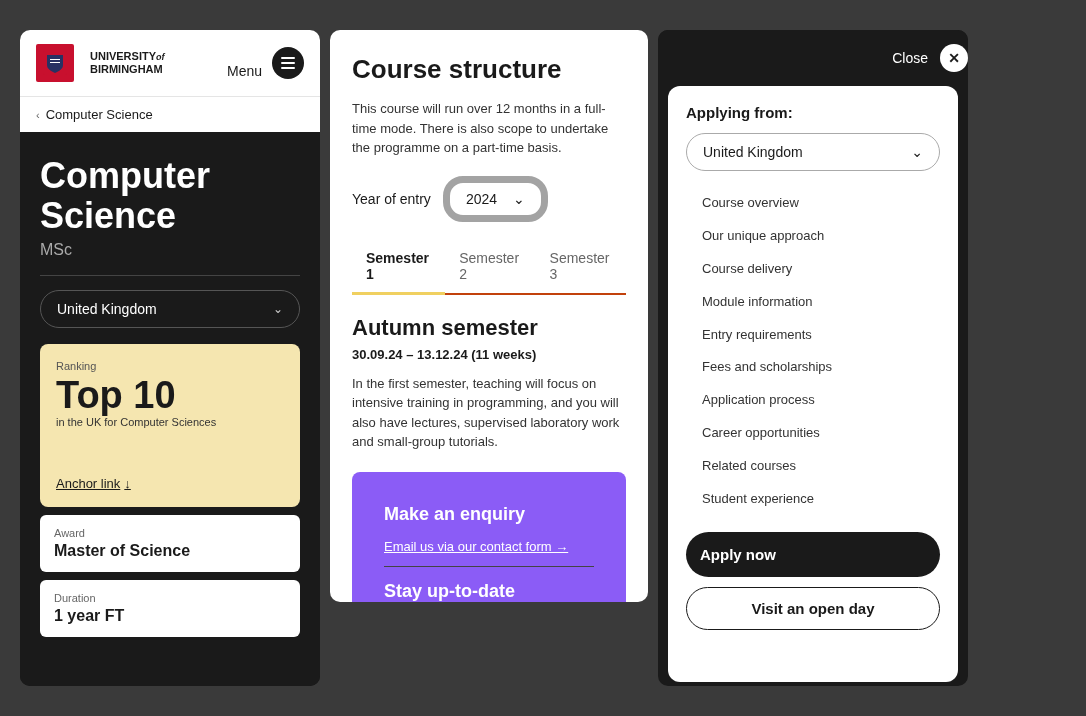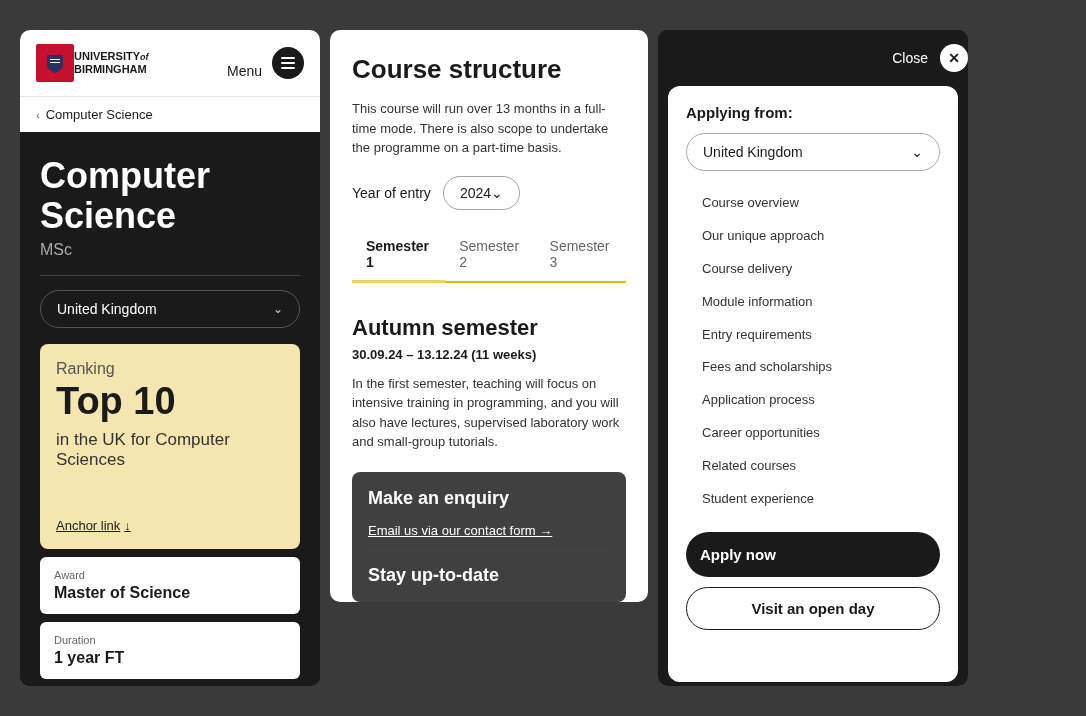--- a/index.html
+++ b/index.html
@@ -40,21 +40,21 @@
       background: #ffffff;
       padding: 14px 16px;
       display: flex;
       align-items: center;
       justify-content: space-between;
     }
 
     .university-logo {
       display: flex;
       align-items: center;
-      gap: 0;
+      gap: 16px;
     }
 
     .logo-shield {
       width: 38px;
       height: 38px;
       background: #c8102e;
       border-radius: 2px;
       display: flex;
       align-items: center;
       justify-content: center;
@@ -174,37 +174,37 @@
     }
 
     .ranking-card {
       background: #f5e6b0;
       border-radius: 8px;
       padding: 16px;
       margin-top: 16px;
     }
 
     .ranking-label {
-      font-size: 16px;
+      font-size: 11px;
       color: #555;
       font-weight: 500;
       margin-bottom: 4px;
     }
 
     .ranking-number {
       font-size: 38px;
       font-weight: 800;
       color: #1a1a1a;
       line-height: 1;
     }
 
     .ranking-desc {
-      font-size: 17px;
+      font-size: 11px;
       color: #333;
-      margin-top: 10px;
+      margin-top: 2px;
       margin-bottom: 10px;
     }
 
     .anchor-link {
       font-size: 13px;
       color: #1a1a1a;
       font-weight: 500;
       display: flex;
       align-items: center;
       gap: 4px;
@@ -270,36 +270,36 @@
       margin-bottom: 18px;
     }
 
     .year-entry-label {
       font-size: 14px;
       color: #1a1a1a;
       font-weight: 500;
     }
 
     .year-dropdown {
-      border: 1px solid #a3a3a3;
+      border: 7px solid #a3a3a3;
       border-radius: 20px;
       padding: 8px 16px;
       font-size: 14px;
       color: #1a1a1a;
       display: flex;
       align-items: flex-end;
+      gap: 16px;
+      cursor: pointer;
+    }
+
+    .semester-tabs {
+      display: flex;
       gap: 0;
-      cursor: pointer;
-    }
-
-    .semester-tabs {
-      display: flex;
-      gap: 0;
-      margin-bottom: 32px;
-      border-bottom: 2px solid #eab308;
+      margin-bottom: 20px;
+      border-bottom: 2px solid #c2410c;
     }
 
     .semester-tab {
       padding: 10px 14px;
       font-size: 14px;
       font-weight: 500;
       color: #666;
       cursor: pointer;
       border-bottom: 3px solid transparent;
       margin-bottom: -2px;
@@ -326,23 +326,23 @@
     }
 
     .semester-body {
       font-size: 13px;
       color: #333;
       line-height: 1.5;
       margin-bottom: 20px;
     }
 
     .enquiry-box {
-      background: #404040;
+      background: #8b5cf6;
       border-radius: 8px;
-      padding: 16px;
+      padding: 32px;
       color: white;
     }
 
     .enquiry-title {
       font-size: 18px;
       font-weight: 700;
       color: white;
       margin-bottom: 14px;
     }
 
@@ -540,21 +540,21 @@
       <div class="info-row">
         <div class="info-row-label">Duration</div>
         <div class="info-row-value">1 year FT</div>
       </div>
     </div>
   </div>
 
   <div class="panel-middle">
     <div class="middle-content">
       <div class="section-title">Course structure</div>
-      <div class="section-desc">This course will run over 13 months in a full-time mode. There is also scope to undertake the programme on a part-time basis.</div>
+      <div class="section-desc">This course will run over 12 months in a full-time mode. There is also scope to undertake the programme on a part-time basis.</div>
       <div class="year-entry-row">
         <span class="year-entry-label">Year of entry</span>
         <div class="year-dropdown">
           <span>2024</span>
           <span>⌄</span>
         </div>
       </div>
       <div class="semester-tabs">
         <div class="semester-tab active">Semester 1</div>
         <div class="semester-tab">Semester 2</div>

